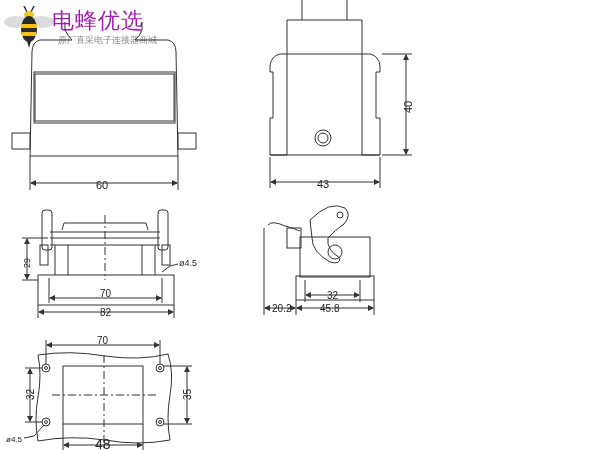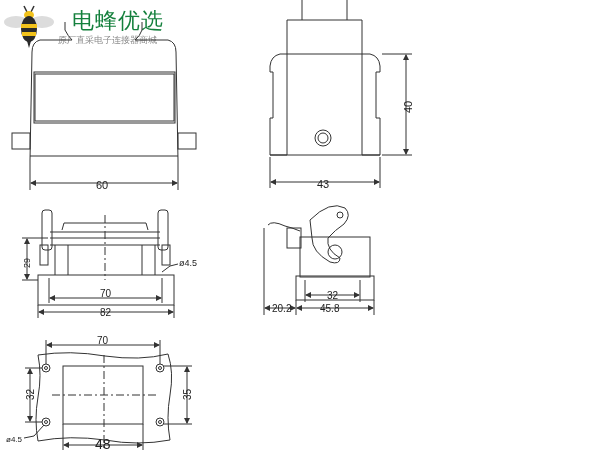--- a/index.html
+++ b/index.html
@@ -1,19 +1,19 @@
 <!DOCTYPE html>
 <html><head>
 <meta charset="utf-8">
 <style>
   html,body{margin:0;padding:0;background:#ffffff;}
   body{width:600px;height:450px;position:relative;overflow:hidden;font-family:"Liberation Sans",sans-serif;}
   #drawing{position:absolute;left:0;top:0;width:600px;height:450px;}
   .logo{position:absolute;left:4px;top:2px;width:160px;height:48px;}
-  .logo-title{position:absolute;left:68px;top:4px;font-size:22px;color:#15803d;letter-spacing:1px;font-family:"DejaVu Sans",sans-serif;}
+  .logo-title{position:absolute;left:48px;top:4px;font-size:22px;color:#a21caf;letter-spacing:1px;font-family:"DejaVu Sans",sans-serif;}
   .logo-sub{position:absolute;left:54px;top:32px;font-size:9px;color:#8a8a8a;font-family:"DejaVu Sans",sans-serif;}
   svg text{font-family:"Liberation Sans",sans-serif;fill:#222;}
 </style>
 </head>
 <body>
 
 <div class="logo">
   <svg width="50" height="48" viewBox="0 0 50 48" style="position:absolute;left:0;top:0;">
     <ellipse cx="12" cy="20" rx="12" ry="6" fill="#dcdcdc"></ellipse>
     <ellipse cx="38" cy="20" rx="12" ry="6" fill="#dcdcdc"></ellipse>

